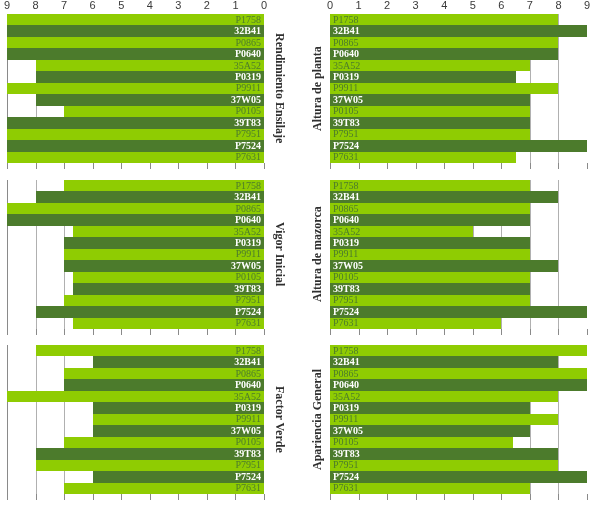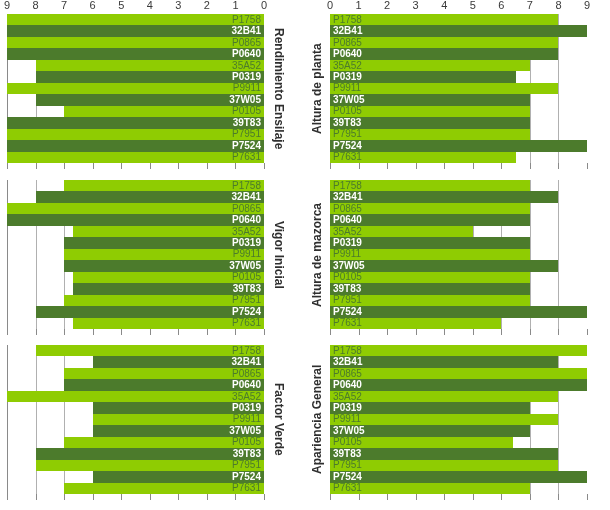--- a/index.html
+++ b/index.html
@@ -39,20 +39,21 @@
     top: -1px;
     font-size: 11px;
     color: #3a3a3a;
     transform: translateX(-50%);
     white-space: nowrap;
   }
 
   
   .panel {
     position: absolute;
+    font-family: Liberation Serif, serif;
   }
   .plot {
     position: absolute;
     top: 0;
     bottom: 0;
     overflow: hidden;
   }
   .gridlines {
     position: absolute;
     inset: 0;

